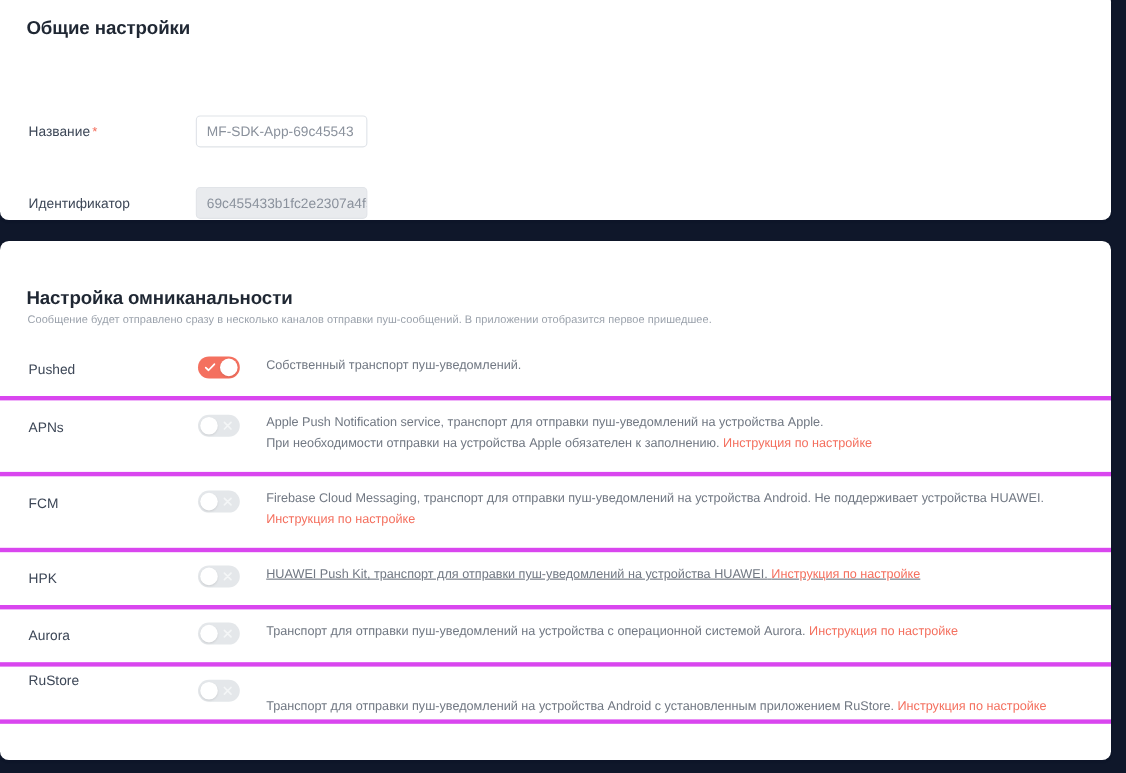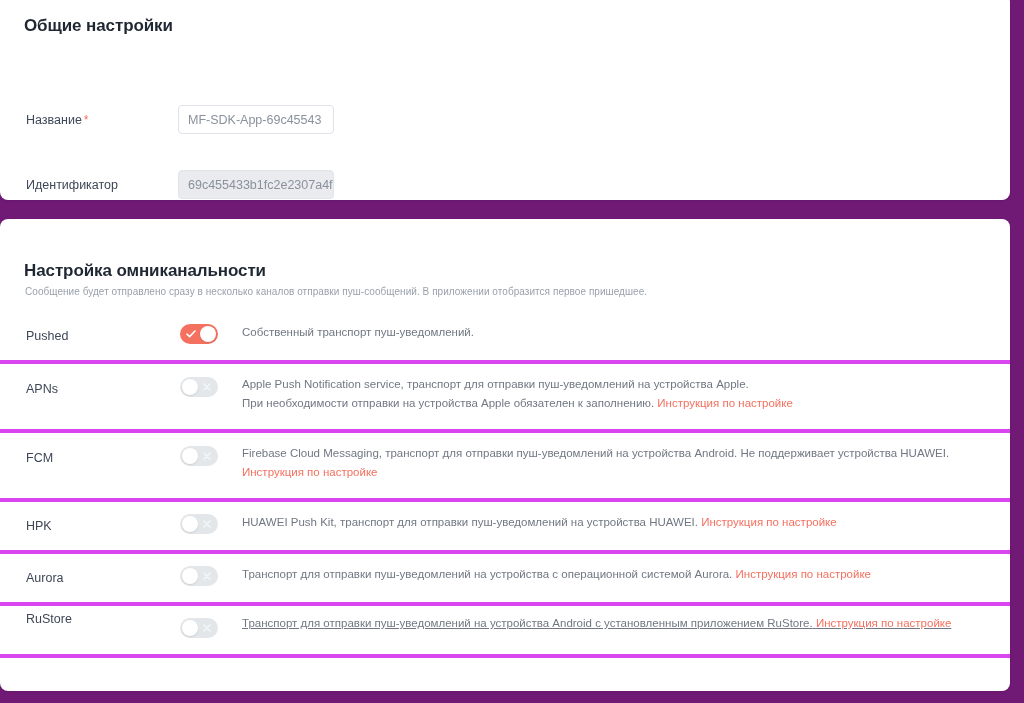--- a/index.html
+++ b/index.html
@@ -9,21 +9,21 @@
     width: 1024px;
     height: 703px;
     background: #f6f7f9;
     font-family: "Liberation Sans", "DejaVu Sans", sans-serif;
     -webkit-font-smoothing: antialiased;
   }
 
   .page {
     width: 1024px;
     height: 703px;
-    background: #701a75;
+    background: #0f172a;
     padding: 0;
     position: relative;
     overflow: hidden;
   }
 
   .card {
     background: #ffffff;
     border-radius: 8px;
     box-shadow: 0 1px 3px rgba(16, 24, 40, 0.06), 0 1px 2px rgba(16, 24, 40, 0.04);
     margin: 0 14px 0 0;
@@ -268,36 +268,36 @@
               </span><span class="knob"></span></div></div>
           <div class="ch-desc" style="top: 11px;"><span>Firebase Cloud Messaging, транспорт для отправки пуш-уведомлений на устройства Android. Не поддерживает устройства HUAWEI.</span> <a class="link">Инструкция по настройке</a></div>
         </div>
         <div class="channel-row" style="height: 52px;">
           <div class="ch-name" style="top: 17px;">HPK</div>
           <div class="ch-toggle-wrap" style="top: 12px;"><div class="toggle off" role="switch" aria-checked="false"><span class="glyph">
                 <svg width="10" height="10" viewBox="0 0 10 10">
                   <path d="M2 2 L8 8 M8 2 L2 8" fill="none" stroke="#f4f6f7" stroke-width="1.5" stroke-linecap="round"></path>
                 </svg>
               </span><span class="knob"></span></div></div>
-          <div class="ch-desc" style="top: 11px;"><span>HUAWEI Push Kit, транспорт для отправки пуш-уведомлений на устройства HUAWEI.</span> <a class="link">Инструкция по настройке</a></div>
+          <div class="ch-desc" style="top: 11px; text-decoration: underline;"><span>HUAWEI Push Kit, транспорт для отправки пуш-уведомлений на устройства HUAWEI.</span> <a class="link">Инструкция по настройке</a></div>
         </div>
         <div class="channel-row" style="height: 52px;">
           <div class="ch-name" style="top: 17px;">Aurora</div>
           <div class="ch-toggle-wrap" style="top: 12px;"><div class="toggle off" role="switch" aria-checked="false"><span class="glyph">
                 <svg width="10" height="10" viewBox="0 0 10 10">
                   <path d="M2 2 L8 8 M8 2 L2 8" fill="none" stroke="#f4f6f7" stroke-width="1.5" stroke-linecap="round"></path>
                 </svg>
               </span><span class="knob"></span></div></div>
           <div class="ch-desc" style="top: 11px;"><span>Транспорт для отправки пуш-уведомлений на устройства с операционной системой Aurora.</span> <a class="link">Инструкция по настройке</a></div>
         </div>
         <div class="channel-row" style="height: 52px;">
           <div class="ch-name" style="top: 6px;">RuStore</div>
           <div class="ch-toggle-wrap" style="top: 12px;"><div class="toggle off" role="switch" aria-checked="false"><span class="glyph">
                 <svg width="10" height="10" viewBox="0 0 10 10">
                   <path d="M2 2 L8 8 M8 2 L2 8" fill="none" stroke="#f4f6f7" stroke-width="1.5" stroke-linecap="round"></path>
                 </svg>
               </span><span class="knob"></span></div></div>
-          <div class="ch-desc" style="top: 8px; text-decoration: underline;"><span>Транспорт для отправки пуш-уведомлений на устройства Android с установленным приложением RuStore.</span> <a class="link">Инструкция по настройке</a></div>
+          <div class="ch-desc" style="top: 27px;"><span>Транспорт для отправки пуш-уведомлений на устройства Android с установленным приложением RuStore.</span> <a class="link">Инструкция по настройке</a></div>
         </div>
       </div>
   </div>
 
 </div>
 
 </body></html>

